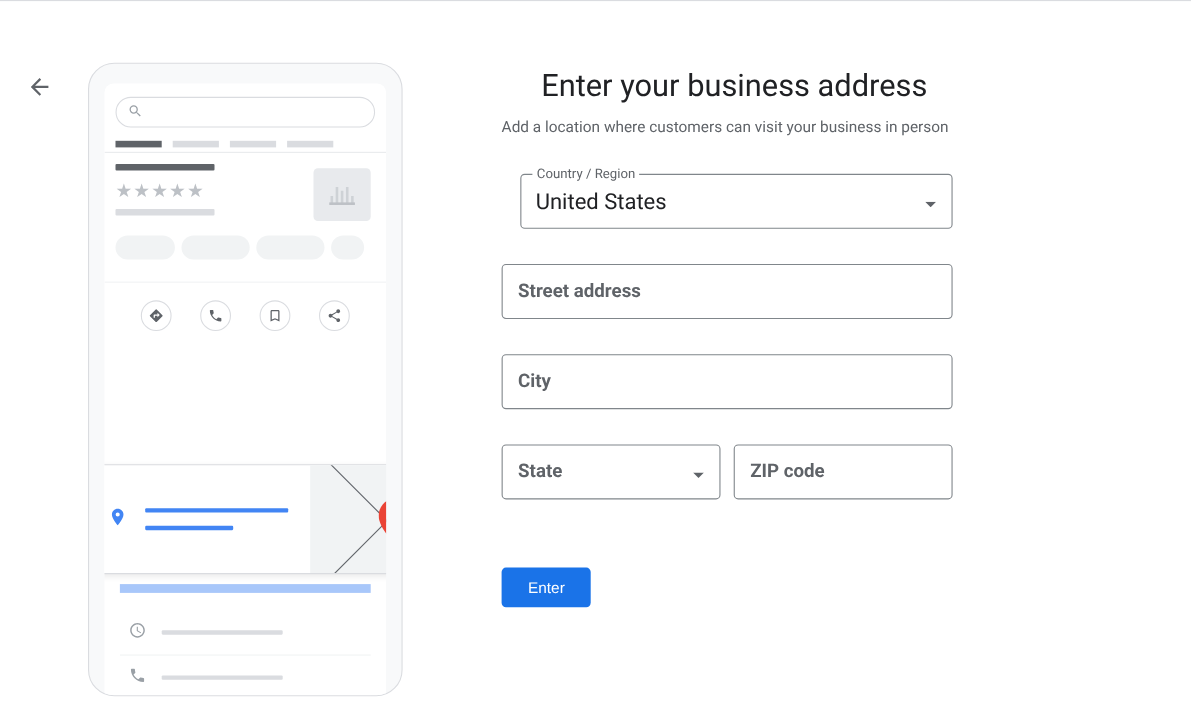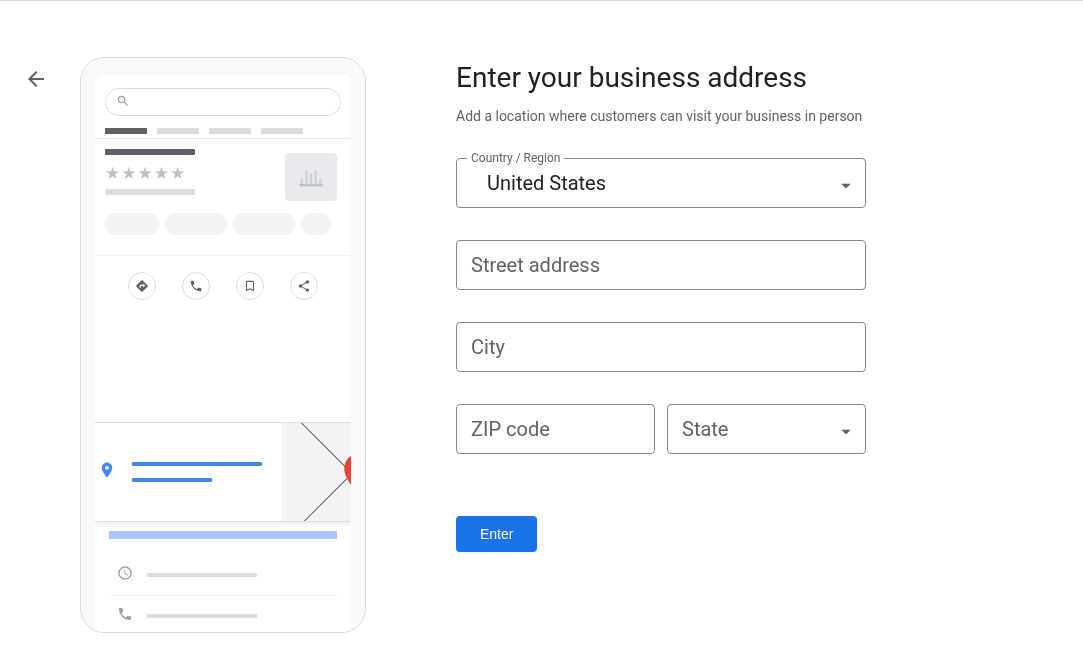--- a/index.html
+++ b/index.html
@@ -267,37 +267,39 @@
     .right-col {
       flex: 1;
       max-width: 410px;
       padding-top: 4px;
     }
     .page-title {
       font-size: 28px;
       font-weight: 400;
       color: #202124;
       margin-bottom: 14px;
+      margin-left: 36px;
     }
     .subtitle {
       font-size: 14px;
       color: #5f6368;
       margin-bottom: 34px;
     }
     .form-group {
       margin-bottom: 32px;
     }
     .field-floated {
       position: relative;
       border: 1px solid #80868b;
       border-radius: 4px;
       height: 50px;
       display: flex;
       align-items: center;
-      padding: 0 30px;
+      padding: 0 13px;
+      margin-left: 17px;
     }
     .field-floated .float-label {
       position: absolute;
       top: -8px;
       left: 10px;
       background: #fff;
       padding: 0 4px;
       font-size: 12px;
       color: #5f6368;
     }
@@ -315,22 +317,23 @@
     .field-outline {
       border: 1px solid #80868b;
       border-radius: 4px;
       height: 50px;
       display: flex;
       align-items: center;
       padding: 0 14px;
       position: relative;
     }
     .field-placeholder {
-      font-size: 20px;
+      font-size: 17px;
       color: #5f6368;
+      font-weight: bold;
     }
     .split-row {
       display: flex;
       gap: 12px;
     }
     .split-row > * { flex: 1; }
     .next-button {
       margin-top: 30px;
       background: #1a73e8;
       color: #fff;
@@ -480,29 +483,29 @@
 
     <div class="form-group">
       <div class="field-outline">
         <span class="field-placeholder">City</span>
       </div>
     </div>
 
     <div class="form-group">
       <div class="split-row">
         <div class="field-outline">
-          <span class="field-placeholder">ZIP code</span>
-        </div>
-        <div class="field-outline">
           <span class="field-placeholder">State</span>
           <span class="dropdown-caret">
             <svg viewBox="0 0 10 5">
                 <path d="M0 0l5 5 5-5z"></path>
               </svg>
           </span>
         </div>
+        <div class="field-outline">
+          <span class="field-placeholder">ZIP code</span>
+        </div>
       </div>
     </div>
 
     <button class="next-button">Enter</button>
   </div>
 
 </div>
 
 </body></html>

